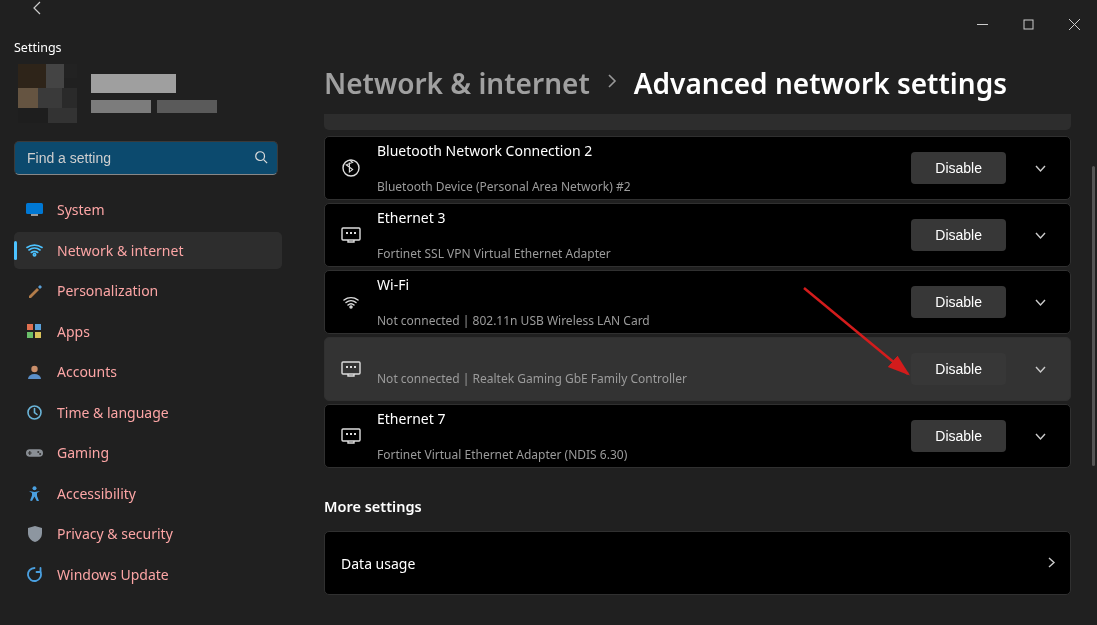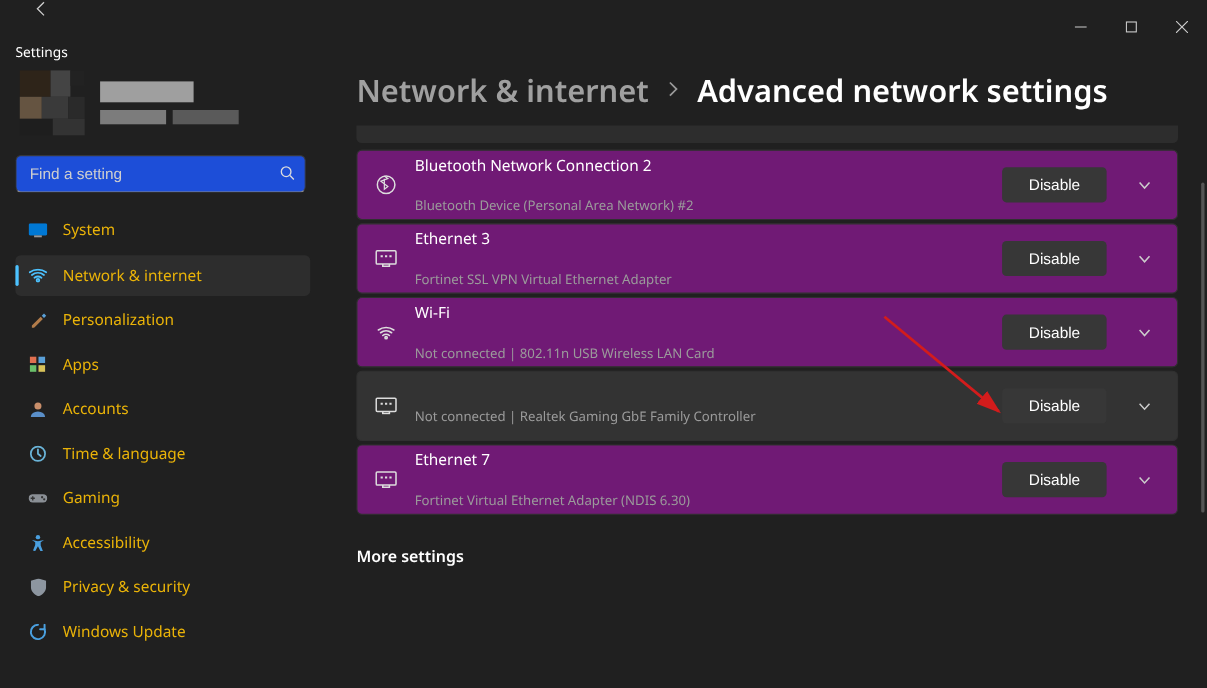--- a/index.html
+++ b/index.html
@@ -64,39 +64,39 @@
 .profile-txt .pt2a { width:60px; height:13px; background:#7c7c7c; }
 .profile-txt .pt2b { width:60px; height:13px; background:#5a5a5a; }
 
 .search {
   position:relative;
   margin:6px 14px 12px 14px;
 }
 .search input {
   width:100%;
   height:34px;
-  background:#1d4ed8;
+  background:#0c4a6e;
   border:1px solid #3a3a3a;
   border-bottom:1.5px solid #888;
   border-radius:5px;
   color:#fff;
   padding:0 36px 0 12px;
   font-size:14px;
 }
 .search input::placeholder { color:#cfcfcf; }
 .search-icon {
   position:absolute; right:10px; top:50%; transform:translateY(-50%);
   color:#ddd; pointer-events:none;
 }
 
 .nav { display:flex; flex-direction:column; gap:3px; padding:4px 10px 4px 14px; overflow:hidden; position:relative; }
 .nav-item {
   display:flex; align-items:center; gap:14px;
   height:37.5px; border-radius:5px; padding:0 12px;
-  cursor:pointer; color:#eab308; font-size:14px;
+  cursor:pointer; color:#fca5a5; font-size:14px;
   position:relative;
 }
 .nav-item.active { background:#2d2d2d; }
 .nav-item.active::before {
   content:''; position:absolute; left:0; top:9px; bottom:9px; width:3px;
   background:#4cc2ff; border-radius:2px;
 }
 .nav-ico { width:17px; height:17px; display:inline-flex; align-items:center; justify-content:center; }
 
 .content {
@@ -112,21 +112,21 @@
   display:flex; align-items:center; gap:14px;
   margin-bottom:12px;
 }
 .bc1 { font-size:28px; font-weight:600; color:#a0a0a0; cursor:pointer; }
 .bc-sep { color:#999; }
 .bc2 { font-size:28px; font-weight:600; color:#fff; }
 
 .list { display:flex; flex-direction:column; gap:3px; padding-right:16px; }
 .sliver { height:16px; background:#2d2d2d; border-radius:0 0 5px 5px; margin-bottom:3px; }
 .card {
-  background:#701a75;
+  background:#000000;
   border:1px solid #303030;
   border-radius:5px;
   height:64px;
   display:flex; align-items:center;
   padding:0 12px 0 16px;
   gap:16px;
 }
 .card.highlight { background:#333333; }
 .card-ico { width:20px; display:flex; justify-content:center; color:#ddd; }
 .card-txt { flex:1; }
@@ -413,20 +413,28 @@
               </div>
               <button class="card-btn">Disable</button>
               <div class="card-chevron">
                 <svg width="13" height="13" viewBox="0 0 13 13" fill="none" stroke="currentColor" stroke-width="1.4">
                   <path d="M2 4l4.5 5L11 4"></path>
                 </svg>
               </div>
             </div>
           </div>
         <div class="section-head">More settings</div>
+        <div id="more">
+            <div class="card simple">
+              <span class="sc-label">Data usage</span>
+              <span style="color:#ccc"><svg width="13" height="13" viewBox="0 0 13 13" fill="none" stroke="currentColor" stroke-width="1.4">
+                  <path d="M4 2l5 4.5L4 11"></path>
+                </svg></span>
+            </div>
+          </div>
       </div>
     </div>
     <div class="scrolltrack"></div>
   </div>
 </div>
 
 <svg class="arrow" width="130" height="110">
   <defs>
       <marker id="ah" markerWidth="10" markerHeight="10" refX="8" refY="3" orient="auto">
         <path d="M0,0 L9,3 L0,6 Z" fill="#d31c1c"></path>

